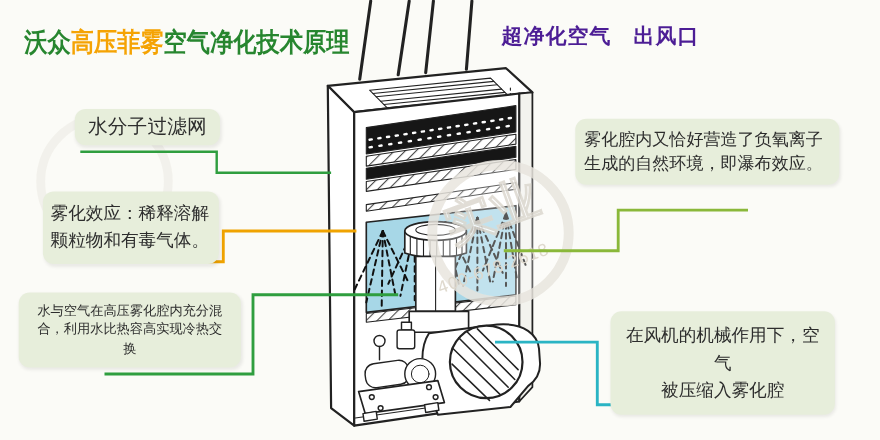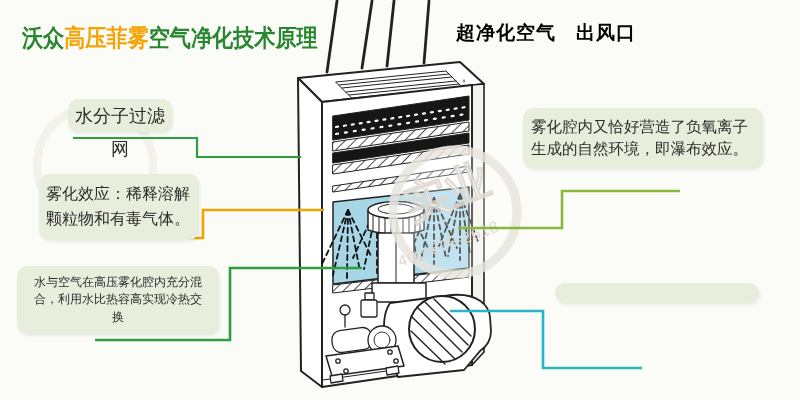--- a/index.html
+++ b/index.html
@@ -17,27 +17,27 @@
   .page-title{
     position:absolute;left:22px;top:22px;
     font-size:24px;font-weight:bold;white-space:nowrap;
     transform:scaleX(0.88);transform-origin:left center;
     letter-spacing:0px;
   }
   .t-green{color:var(--title-green);}
   .t-orange{color:var(--title-orange);}
   .outlet-label{
     position:absolute;left:456px;top:20px;
-    font-size:19px;font-weight:bold;color:#000000;white-space:nowrap;letter-spacing:1px;
+    font-size:19px;font-weight:bold;color:#4c1d95;white-space:nowrap;letter-spacing:1px;
   }
   .callout{
     position:absolute;background:var(--callout-bg);border-radius:10px;
     color:#2d2d2d;box-shadow:1px 2px 3px rgba(0,0,0,0.07);
   }
-  .co-filter{left:68px;top:99px;width:104px;height:33px;line-height:33px;font-size:18px;text-align:center;}
+  .co-filter{left:68px;top:99px;width:132px;height:33px;line-height:33px;font-size:18px;text-align:center;}
   .co-atomize{left:39px;top:174px;width:146px;padding:8px 7px;font-size:16px;line-height:1.55;}
   .co-mixing{left:17px;top:266px;width:174px;padding:8px 14px;font-size:12px;line-height:1.45;text-align:center;}
   .co-ions{left:523px;top:108px;width:224px;padding:8px 8px;font-size:15.5px;line-height:1.42;}
   .co-ions .para2{margin-top:7px;}
   .co-fan{left:555px;top:283px;width:190px;padding:10px 7px;font-size:16px;line-height:1.55;text-align:center;}
   .connector{fill:none;stroke-linejoin:miter;}
   .c-green{stroke:var(--green-line);stroke-width:2.2;}
   .c-green-thick{stroke:var(--green-line);stroke-width:2.6;}
   .c-olive{stroke:var(--olive-line);stroke-width:2.6;}
   .c-orange{stroke:var(--orange-line);stroke-width:2.6;}
@@ -203,15 +203,17 @@
 
   <div class="callout co-atomize">雾化效应：稀释溶解颗粒物和有毒气体。</div>
 
   <div class="callout co-mixing">水与空气在高压雾化腔内充分混合，利用水比热容高实现冷热交换</div>
 
   <div class="callout co-ions">
     <div class="para1">雾化腔内又恰好营造了负氧离子生成的自然环境，即瀑布效应。</div>
   </div>
 
   <div class="callout co-fan">
+    <div>在风机的机械作用下，空气</div>
+    <div>被压缩入雾化腔</div>
   </div>
 
 </div>
 
 </body></html>

